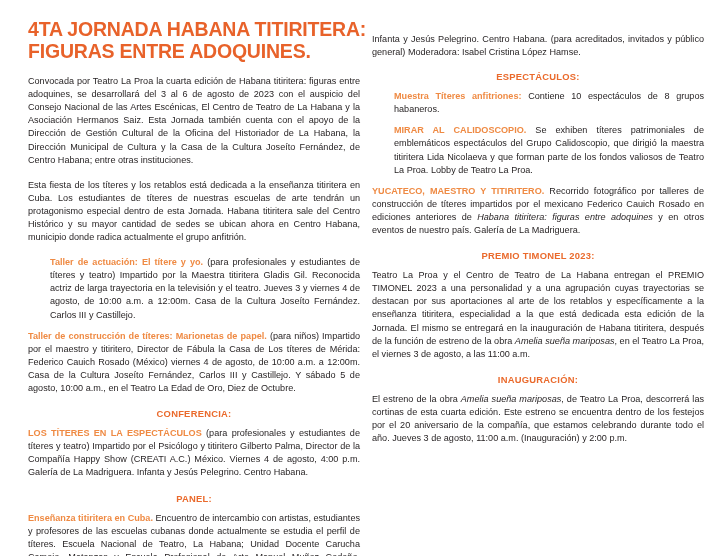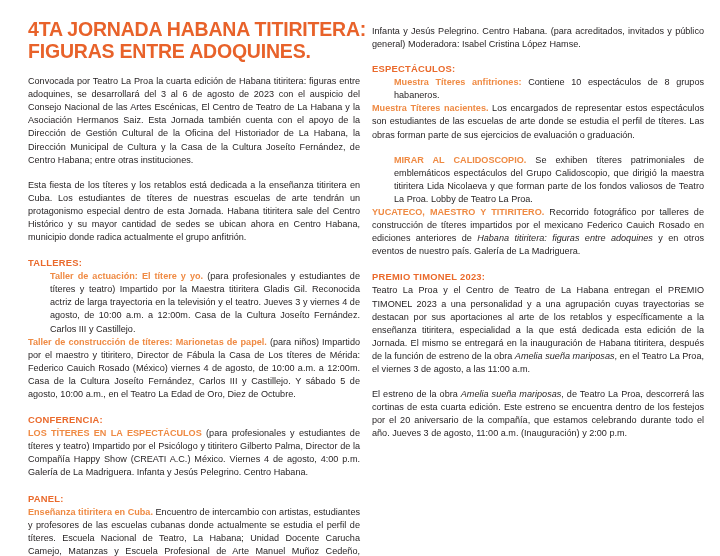--- a/index.html
+++ b/index.html
@@ -40,36 +40,36 @@
     line-height: 1.13;
     letter-spacing: -0.2px;
     margin: 0 0 13px 0;
     text-transform: uppercase;
     font-stretch: condensed;
   }
   .title .line { display: block; white-space: nowrap; }
 
   
   p.body {
-    margin: 0 0 12px 0;
+    margin: 8px 0 12px 0;
     font-size: 9.1px;
     line-height: 1.44;
     text-align: justify;
     text-justify: inter-word;
     hyphens: none;
   }
   p.body.tight { margin-bottom: 0; padding-left: 22px; }
 
   
   .section-head {
     color: #ea6a2c;
     font-weight: bold;
     font-size: 9.4px;
     letter-spacing: 0.25px;
-    text-align: left;
+    text-align: center;
     margin: 13px 0 2px 0;
   }
   .section-head.first { margin-top: 6px; }
 
   
   .lead {
     color: #ef8a43;
     font-weight: bold;
   }
   em { }
@@ -83,43 +83,42 @@
 
     <h1 class="title">
       <span class="line">4ta JORNADA HABANA TITIRITERA:</span>
       <span class="line">FIGURAS ENTRE ADOQUINES.</span>
     </h1>
 
     <p class="body">Convocada por Teatro La Proa la cuarta edición de Habana titiritera: figuras entre adoquines, se desarrollará del 3 al 6 de agosto de 2023 con el auspicio del Consejo Nacional de las Artes Escénicas, El Centro de Teatro de La Habana y la Asociación Hermanos Saiz. Esta Jornada también cuenta con el apoyo de la Dirección de Gestión Cultural de la Oficina del Historiador de La Habana, la Dirección Municipal de Cultura y la Casa de la Cultura Joseíto Fernández, de Centro Habana; entre otras instituciones.</p>
 
     <p class="body">Esta fiesta de los títeres y los retablos está dedicada a la enseñanza titiritera en Cuba. Los estudiantes de títeres de nuestras escuelas de arte tendrán un protagonismo especial dentro de esta Jornada. Habana titiritera sale del Centro Histórico y su mayor cantidad de sedes se ubican ahora en Centro Habana, municipio donde radica actualmente el grupo anfitrión.</p>
 
-    <div class="section-head">TALLERES:</div>
     <p class="body tight"><span class="lead">Taller de actuación: El títere y yo.</span><span> (para profesionales y estudiantes de títeres y teatro) Impartido por la Maestra titiritera Gladis Gil. Reconocida actriz de larga trayectoria en la televisión y el teatro. Jueves 3 y viernes 4 de agosto, de 10:00 a.m. a 12:00m. Casa de la Cultura Joseíto Fernández. Carlos III y Castillejo.</span></p>
     <p class="body"><span class="lead">Taller de construcción de títeres: Marionetas de papel.</span><span> (para niños) Impartido por el maestro y titiritero, Director de Fábula la Casa de Los títeres de Mérida: Federico Cauich Rosado (México) viernes 4 de agosto, de 10:00 a.m. a 12:00m. Casa de la Cultura Joseíto Fernández, Carlos III y Castillejo. Y sábado 5 de agosto, 10:00 a.m., en el Teatro La Edad de Oro, Diez de Octubre.</span></p>
 
     <div class="section-head">CONFERENCIA:</div>
     <p class="body"><span class="lead">LOS TÍTERES EN LA ESPECTÁCULOS</span><span> (para profesionales y estudiantes de títeres y teatro) Impartido por el Psicólogo y titiritero Gilberto Palma, Director de la Compañía Happy Show (CREATI A.C.) México. Viernes 4 de agosto, 4:00 p.m. Galería de La Madriguera. Infanta y Jesús Pelegrino. Centro Habana.</span></p>
 
     <div class="section-head">PANEL:</div>
     <p class="body"><span class="lead">Enseñanza titiritera en Cuba.</span><span> Encuentro de intercambio con artistas, estudiantes y profesores de las escuelas cubanas donde actualmente se estudia el perfil de títeres. Escuela Nacional de Teatro, La Habana; Unidad Docente Carucha Camejo, Matanzas y Escuela Profesional de Arte Manuel Muñoz Cedeño, Granma. Viernes 4 de agosto, 5:00 p.m. Galería de La Madriguera.</span></p>
 
   </div>
 
   <div class="col col-right">
 
     <p class="body">Infanta y Jesús Pelegrino. Centro Habana. (para acreditados, invitados y público general) Moderadora: Isabel Cristina López Hamse.</p>
 
     <div class="section-head first">ESPECTÁCULOS:</div>
     <p class="body tight"><span class="lead">Muestra Títeres anfitriones:</span><span> Contiene 10 espectáculos de 8 grupos habaneros.</span></p>
-    <p class="body"><span class="lead">Muestra Títeres nacientes.</span><span> Los encargados de representar estos espectáculos son estudiantes de las escuelas de arte donde se estudia el perfil de títeres. Las obras forman parte de sus ejercicios de evaluación o graduación.</span></p>
 
     <p class="body tight"><span class="lead">MIRAR AL CALIDOSCOPIO.</span><span> Se exhiben títeres patrimoniales de emblemáticos espectáculos del Grupo Calidoscopio, que dirigió la maestra titiritera Lida Nicolaeva y que forman parte de los fondos valiosos de Teatro La Proa. Lobby de Teatro La Proa.</span></p>
     <p class="body"><span class="lead">YUCATECO, MAESTRO Y TITIRITERO.</span><span> Recorrido fotográfico por talleres de construcción de títeres impartidos por el mexicano Federico Cauich Rosado en ediciones anteriores de </span><em>Habana titiritera: figuras entre adoquines</em><span> y en otros eventos de nuestro país. Galería de La Madriguera.</span></p>
 
     <div class="section-head">PREMIO TIMONEL 2023:</div>
     <p class="body"><span>Teatro La Proa y el Centro de Teatro de La Habana entregan el PREMIO TIMONEL 2023 a una personalidad y a una agrupación cuyas trayectorias se destacan por sus aportaciones al arte de los retablos y específicamente a la enseñanza titiritera, especialidad a la que está dedicada esta edición de la Jornada. El mismo se entregará en la inauguración de Habana titiritera, después de la función de estreno de la obra </span><em>Amelia sueña mariposas</em><span>, en el Teatro La Proa, el viernes 3 de agosto, a las 11:00 a.m.</span></p>
 
+    <div class="section-head">INAUGURACIÓN:</div>
     <p class="body"><span>El estreno de la obra </span><em>Amelia sueña mariposas</em><span>, de Teatro La Proa, descorrerá las cortinas de esta cuarta edición. Este estreno se encuentra dentro de los festejos por el 20 aniversario de la compañía, que estamos celebrando durante todo el año. Jueves 3 de agosto, 11:00 a.m. (Inauguración) y 2:00 p.m.</span></p>
 
   </div>
 
 </div>
 
 </body></html>

